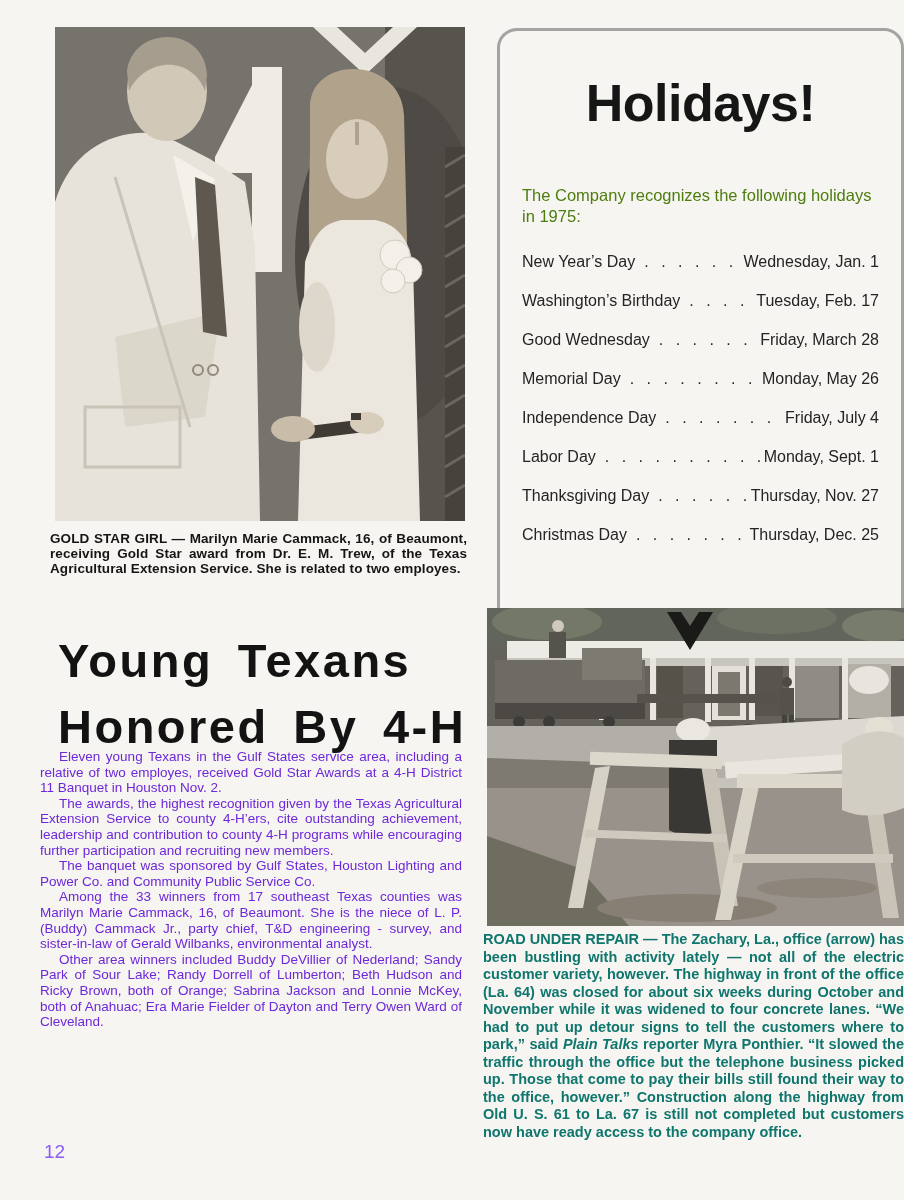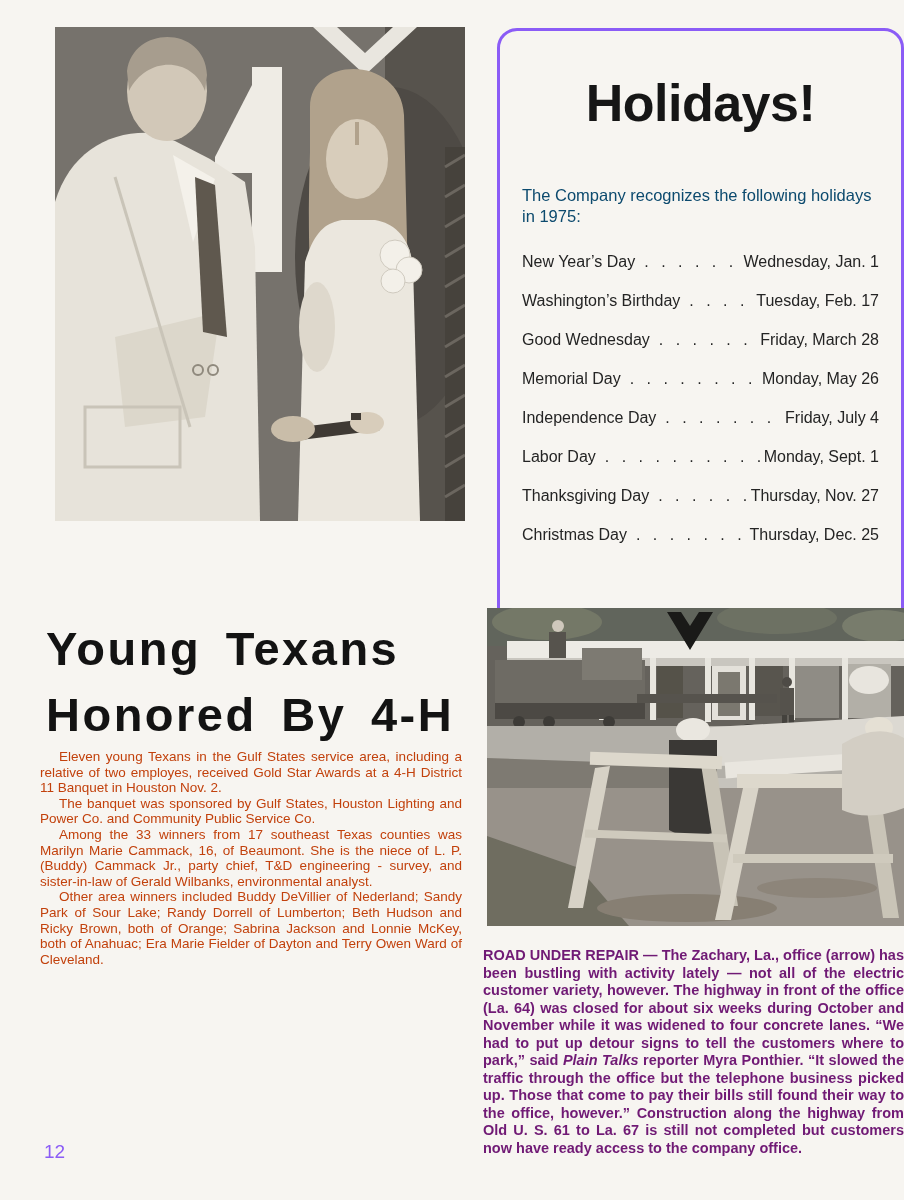--- a/index.html
+++ b/index.html
@@ -17,44 +17,44 @@
     text-align:justify;color:#151515;letter-spacing:.1px;
   }
   .headline{
     position:absolute;left:42px;top:612px;width:430px;
     font-size:47px;font-weight:700;line-height:66px;
     letter-spacing:2.5px;word-spacing:9px;color:#131313;
   }
   .headline span{display:block;white-space:nowrap;}
   .body-col{
     position:absolute;left:40px;top:749px;width:422px;
-    font-size:13.5px;line-height:15.6px;text-align:justify;color:#c2410c;
+    font-size:13.5px;line-height:15.6px;text-align:justify;color:#6d28d9;
   }
   .body-col p{margin:0;text-indent:19px;}
   .page-number{position:absolute;left:44px;top:1141px;font-size:19px;color:#8b5cf6;}
   
   .holiday-box{
     position:absolute;left:497px;top:28px;width:407px;height:668px;
-    border:3px solid #8b5cf6;border-radius:20px;box-sizing:border-box;
+    border:3px solid #a3a3a3;border-radius:20px;box-sizing:border-box;
   }
   .holiday-title{
     text-align:center;margin-top:42px;font-size:52px;font-weight:700;
     color:#161616;letter-spacing:-.5px;
   }
-  .holiday-intro{margin:52px 20px 0 22px;font-size:16.5px;line-height:21px;color:#0c4a6e;}
+  .holiday-intro{margin:52px 20px 0 22px;font-size:16.5px;line-height:21px;color:#4d7c0f;}
   .holiday-list{margin:26px 22px 0 22px;}
   .holiday-row{display:flex;align-items:baseline;height:39px;font-size:16px;color:#242424;}
   .holiday-row .hname{white-space:nowrap;}
   .holiday-row .dots{flex:1 1 auto;overflow:hidden;white-space:nowrap;letter-spacing:4px;margin:0 4px 0 9px;}
   .holiday-row .hdate{white-space:nowrap;}
   .photo-road{position:absolute;left:487px;top:608px;width:417px;height:318px;}
   .road-caption{
     position:absolute;left:483px;top:931px;width:421px;
     font-size:14.5px;font-weight:700;line-height:17.5px;
-    text-align:justify;color:#701a75;margin-top:16px;
+    text-align:justify;color:#0f766e;
   }
   .road-caption .it{font-style:italic;}
 </style>
 </head>
 <body>
 
 <div class="page">
 
   <div class="photo-award">
     <svg viewBox="0 0 410 494" preserveAspectRatio="none">
@@ -97,28 +97,30 @@
         <ellipse cx="312" cy="396" rx="17" ry="11" fill="#d8cdbb"></ellipse>
         <rect x="296" y="386" width="10" height="7" fill="#3f3a34"></rect>
       </g>
       <g>
         <rect x="390" y="120" width="20" height="374" fill="#46423c"></rect>
         <path d="M390,140 l20,-12 M390,170 l20,-12 M390,200 l20,-12 M390,230 l20,-12 M390,260 l20,-12 M390,290 l20,-12 M390,320 l20,-12 M390,350 l20,-12 M390,380 l20,-12 M390,410 l20,-12 M390,440 l20,-12 M390,470 l20,-12" stroke="#6b665f" stroke-width="3"></path>
       </g>
     </svg>
   </div>
 
-
-  <h1 class="headline" style="margin:4px;">
+  <div class="gold-caption">GOLD STAR GIRL — Marilyn Marie Cammack, 16, of Beaumont, receiving Gold Star award from Dr. E. M. Trew, of the Texas Agricultural Extension Service. She is related to two employes.</div>
+
+  <h1 class="headline" style="margin:16px;">
     <span>Young Texans</span>
     <span>Honored By 4-H</span>
   </h1>
 
   <div class="body-col">
     <p>Eleven young Texans in the Gulf States service area, including a relative of two employes, received Gold Star Awards at a 4-H District 11 Banquet in Houston Nov. 2.</p>
+    <p>The awards, the highest recognition given by the Texas Agricultural Extension Service to county 4-H’ers, cite outstanding achievement, leadership and contribution to county 4-H programs while encouraging further participation and recruiting new members.</p>
     <p>The banquet was sponsored by Gulf States, Houston Lighting and Power Co. and Community Public Service Co.</p>
     <p>Among the 33 winners from 17 southeast Texas counties was Marilyn Marie Cammack, 16, of Beaumont. She is the niece of L. P. (Buddy) Cammack Jr., party chief, T&amp;D engineering - survey, and sister-in-law of Gerald Wilbanks, environmental analyst.</p>
     <p>Other area winners included Buddy DeVillier of Nederland; Sandy Park of Sour Lake; Randy Dorrell of Lumberton; Beth Hudson and Ricky Brown, both of Orange; Sabrina Jackson and Lonnie McKey, both of Anahuac; Era Marie Fielder of Dayton and Terry Owen Ward of Cleveland.</p>
   </div>
 
   <div class="page-number">12</div>
 
   <div class="holiday-box">
     <div class="holiday-title">Holidays!</div>
     <div class="holiday-intro">The Company recognizes the following holidays in 1975:</div>

